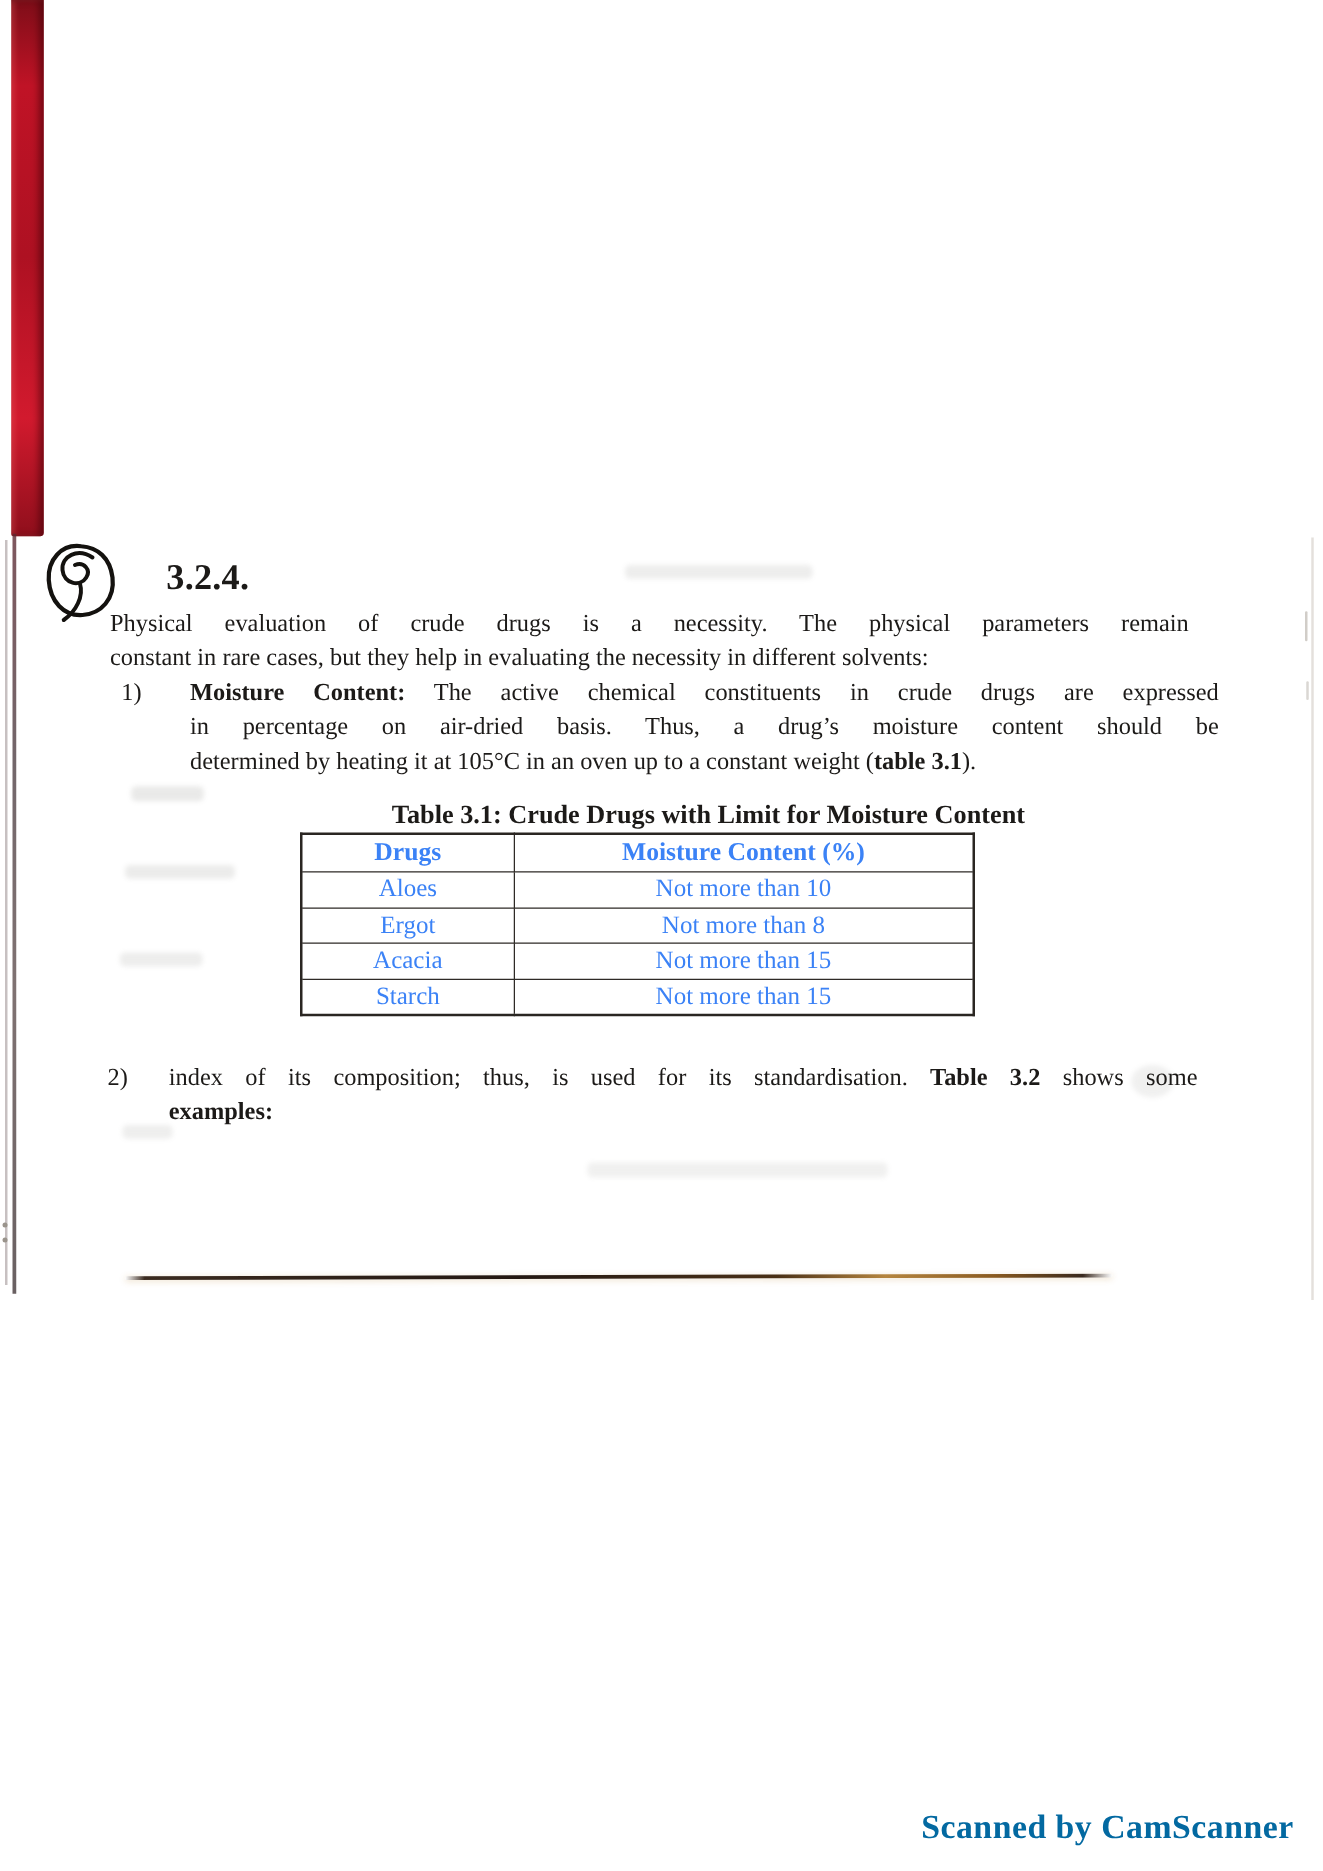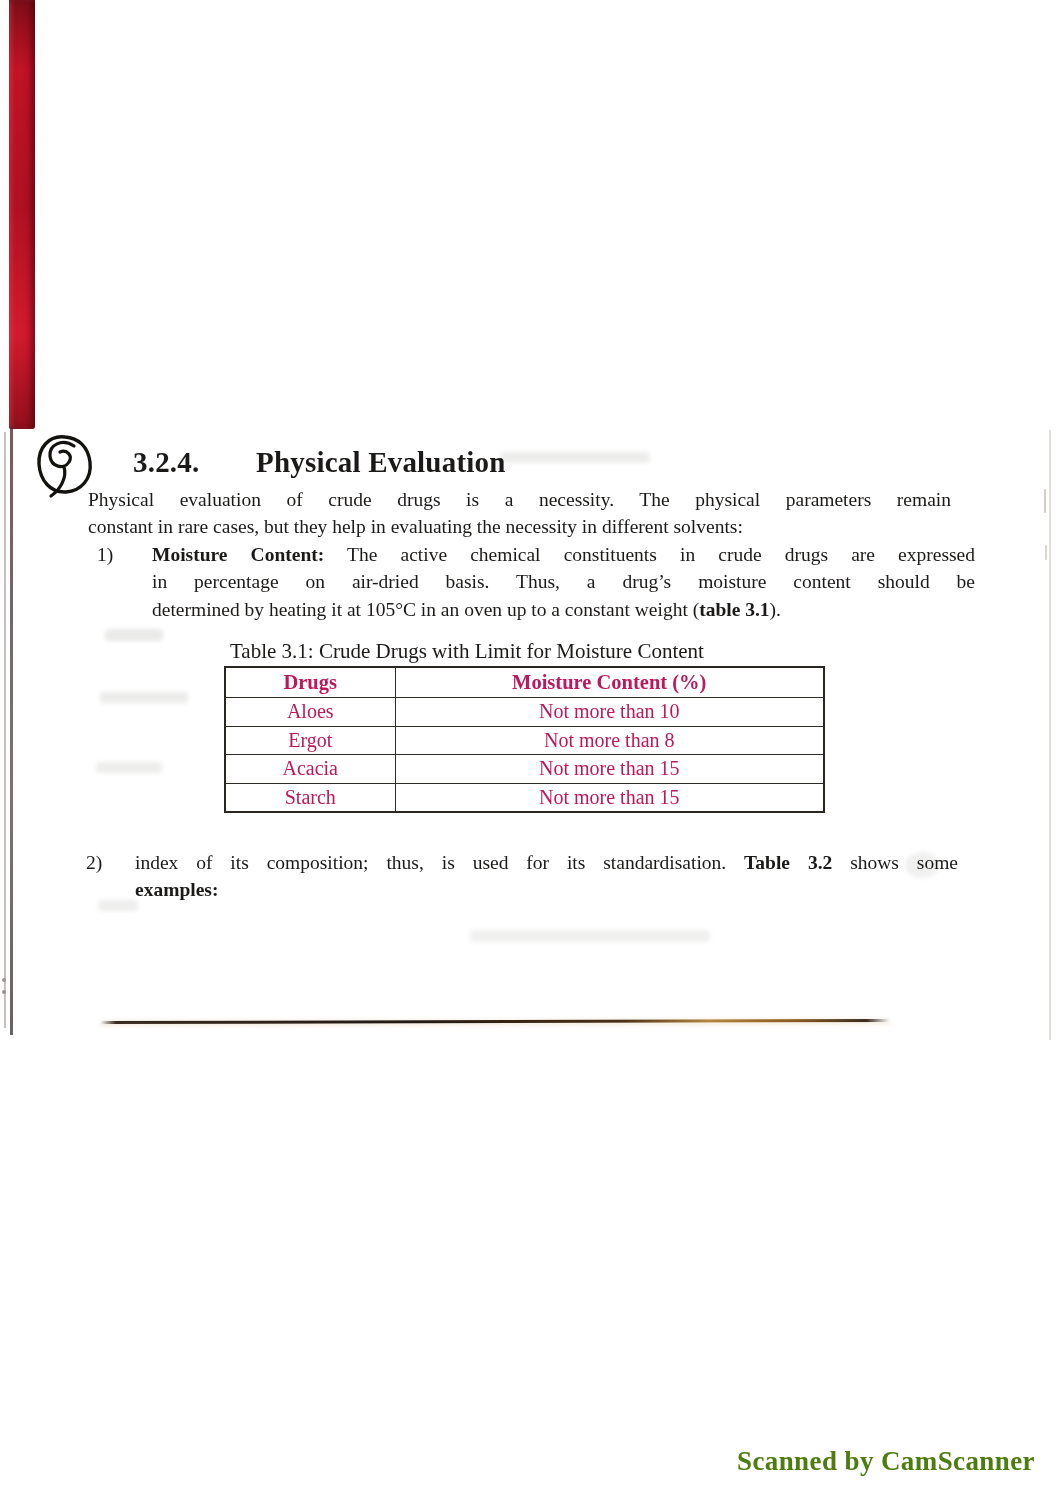--- a/index.html
+++ b/index.html
@@ -54,38 +54,38 @@
   .item .marker{position:absolute;font-size:19.5px;line-height:27.4px;}
   .item .lines{position:absolute;width:823px;}
   .item1{left:0;top:541px;width:1058px;}
   .item1 .marker{left:97px;}
   .item1 .lines{left:152px;}
   .item2{left:0;top:849px;width:1058px;}
   .item2 .marker{left:86px;}
   .item2 .lines{left:135px;}
   
   .tbl-caption{
-    position:absolute;left:230px;top:639px;width:590px;text-align:left;
-    font-weight:normal;font-size:21px;
+    position:absolute;left:230px;top:639px;width:590px;text-align:right;
+    font-weight:bold;font-size:21px;
   }
   table.drugs{
-    position:absolute;left:224px;top:666px;width:601px;border-collapse:collapse;
-    font-size:20px;color:#be185d;
+    position:absolute;left:240px;top:666px;width:540px;border-collapse:collapse;
+    font-size:20px;color:#3b82f6;
   }
   table.drugs th,table.drugs td{
     border:1.6px solid #2e2a26;text-align:center;padding:0;
   }
   table.drugs th{height:29px;font-size:20.5px;}
   table.drugs td{height:27.5px;font-weight:normal;}
   table.drugs{border:2.2px solid #2a2622;}
   table.drugs col.c1{width:170px;}
   
   .watermark{
     position:absolute;left:737px;top:1446px;font-size:27px;font-weight:600;
-    color:#4d7c0f;letter-spacing:.4px;white-space:nowrap;
+    color:#0369a1;letter-spacing:.4px;white-space:nowrap;
   }
 </style>
 </head>
 <body>
 
 <div class="red-bar"></div>
 <div class="left-line"></div>
 <div class="left-line2"></div>
 <div class="fold-line"></div>
 <div class="page-edge"></div>
@@ -106,21 +106,20 @@
 <div class="circ-mark">
   <svg width="62" height="68" viewBox="0 0 62 68">
     <path d="M31,4 C15,2 4,15 5,31 C6,48 17,60 32,59 C47,58 58,46 56,29 C54,13 44,5 31,4 Z" fill="none" stroke="#14120f" stroke-width="3.4" stroke-linecap="round"></path>
     <path d="M40,13 C28,5 15,12 16,23 C17,34 30,37 35,29 C39,23 33,16 26,19" fill="none" stroke="#14120f" stroke-width="3.2" stroke-linecap="round"></path>
     <path d="M30,34 C33,44 27,56 17,63" fill="none" stroke="#14120f" stroke-width="3.2" stroke-linecap="round"></path>
   </svg>
 </div>
 
 <div class="heading">
   <span class="num">3.2.4.</span>
-  <span class="ttl">Physical Evaluation</span>
 </div>
 
 <div class="intro blk">
   <div class="textline just"><span>Physical evaluation of crude drugs is a necessity. The physical parameters remain</span></div>
   <div class="textline"><span>constant in rare cases, but they help in evaluating the necessity in different solvents:</span></div>
 </div>
 
 <div class="item item1 blk">
   <span class="marker">1)</span>
   <div class="lines">

